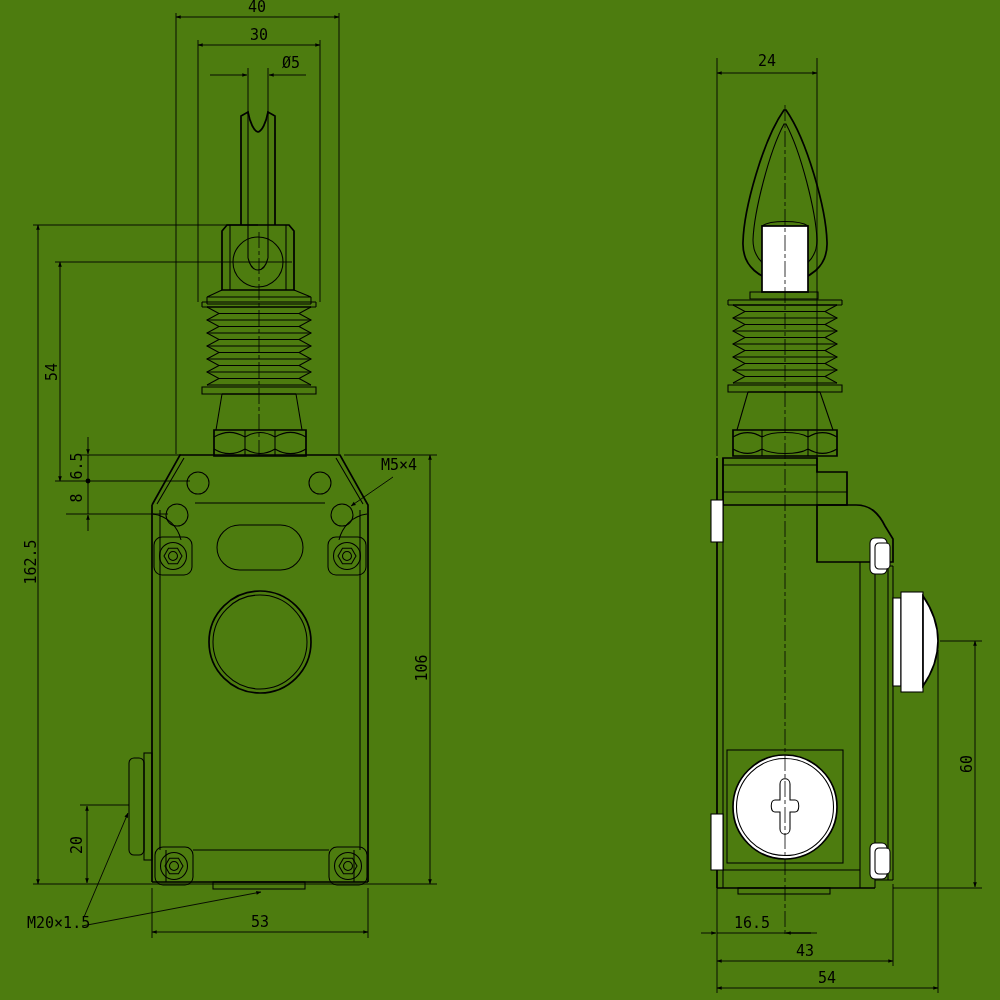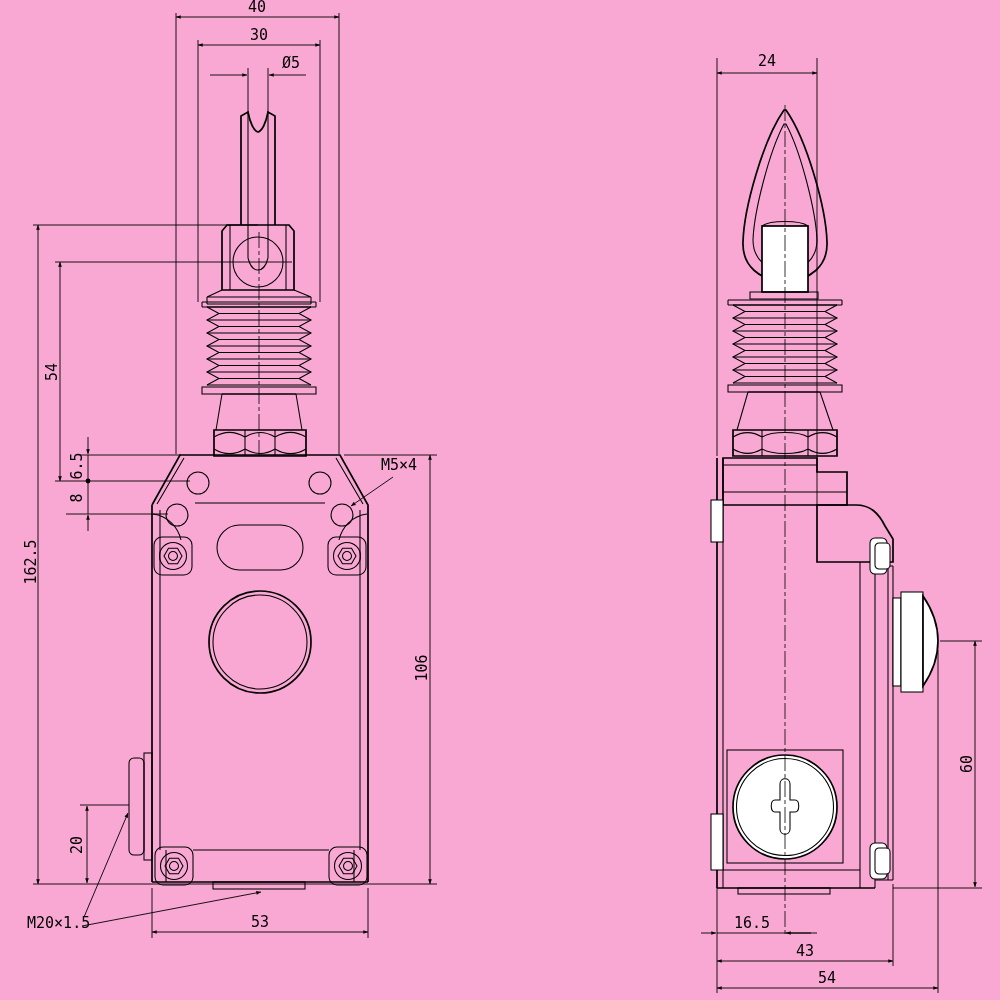--- a/index.html
+++ b/index.html
@@ -1,16 +1,16 @@
 <!DOCTYPE html>
 <html><head>
 <meta charset="utf-8">
 <style>
   html,body{margin:0;padding:0;background:#ffffff;}
-  .canvas{width:1000px;height:1000px;background:#f9a8d4;position:relative;}
+  .canvas{width:1000px;height:1000px;background:#4d7c0f;position:relative;}
   svg{display:block;}
   .o2{fill:none;stroke:#000;stroke-width:1.7;stroke-linejoin:miter;}
   .o1{fill:none;stroke:#000;stroke-width:1.05;}
   .d{fill:none;stroke:#000;stroke-width:0.9;}
   .c{fill:none;stroke:#000;stroke-width:0.8;stroke-dasharray:16 3 4 3;}
   .wf{fill:#ffffff;stroke:#000;}
   .dimtxt{font-family:"DejaVu Sans Mono",monospace;font-size:15px;fill:#000;}
 </style>
 </head>
 <body>

